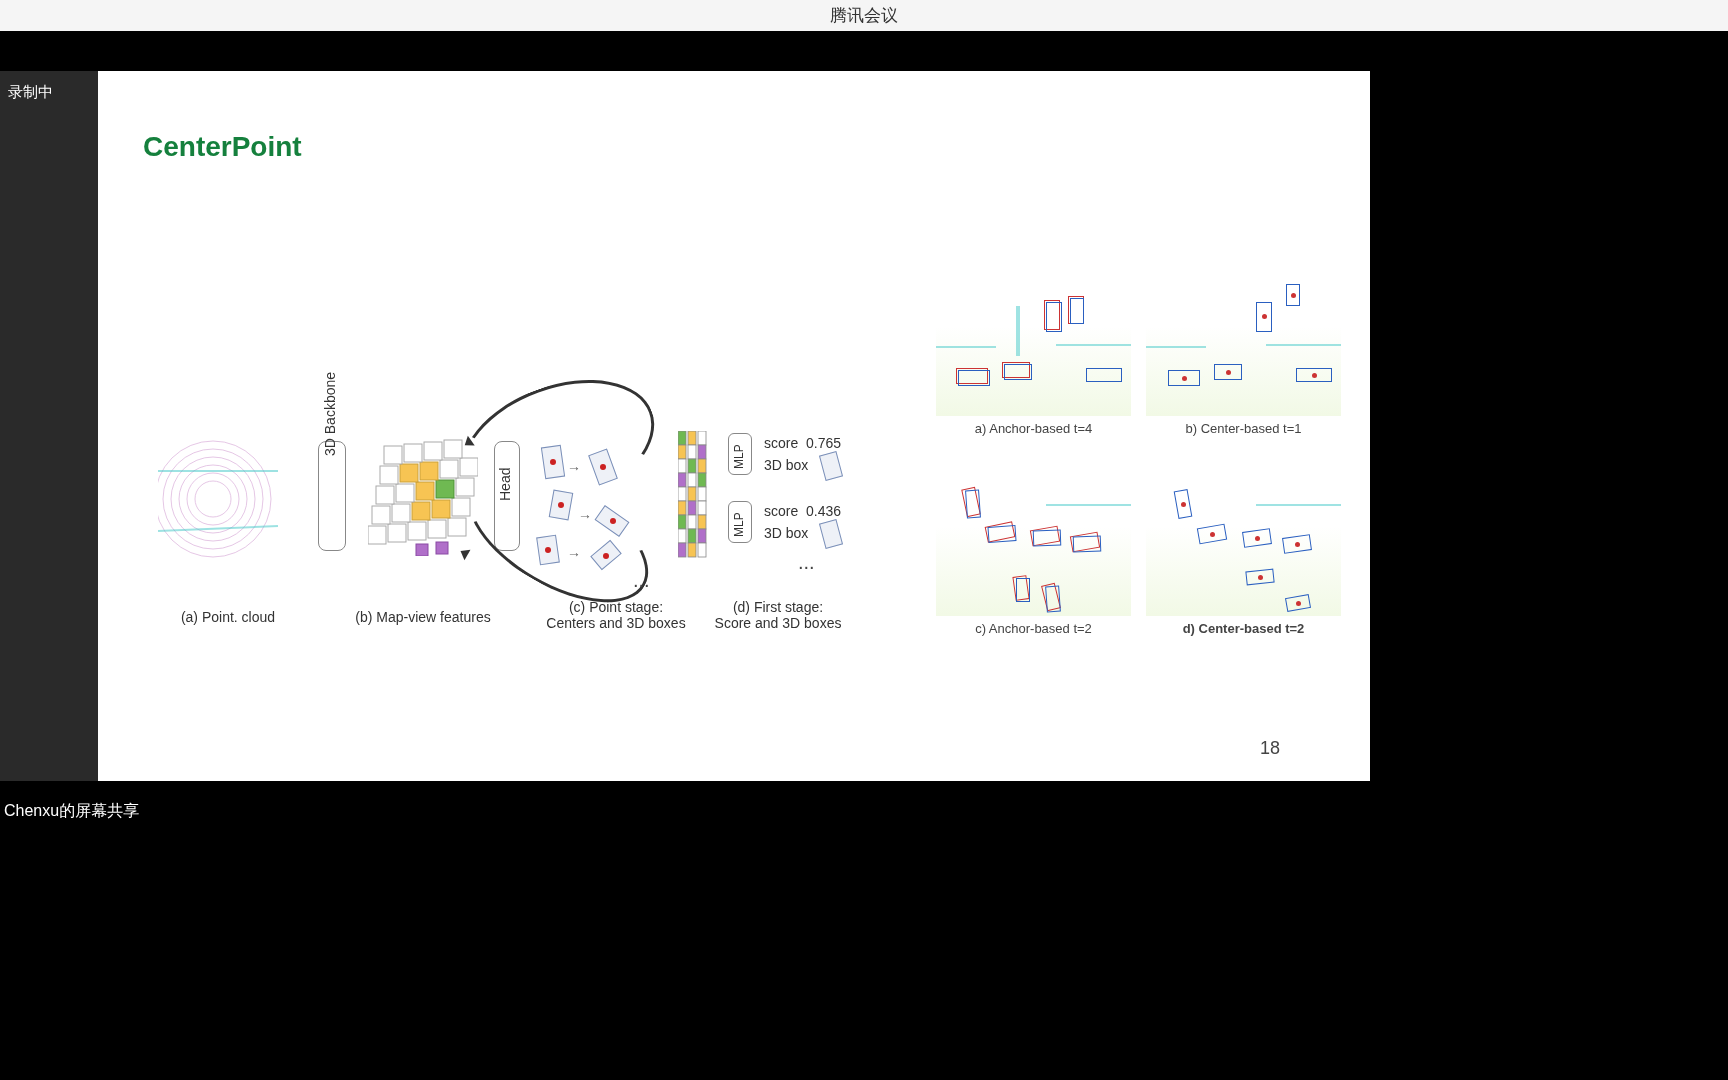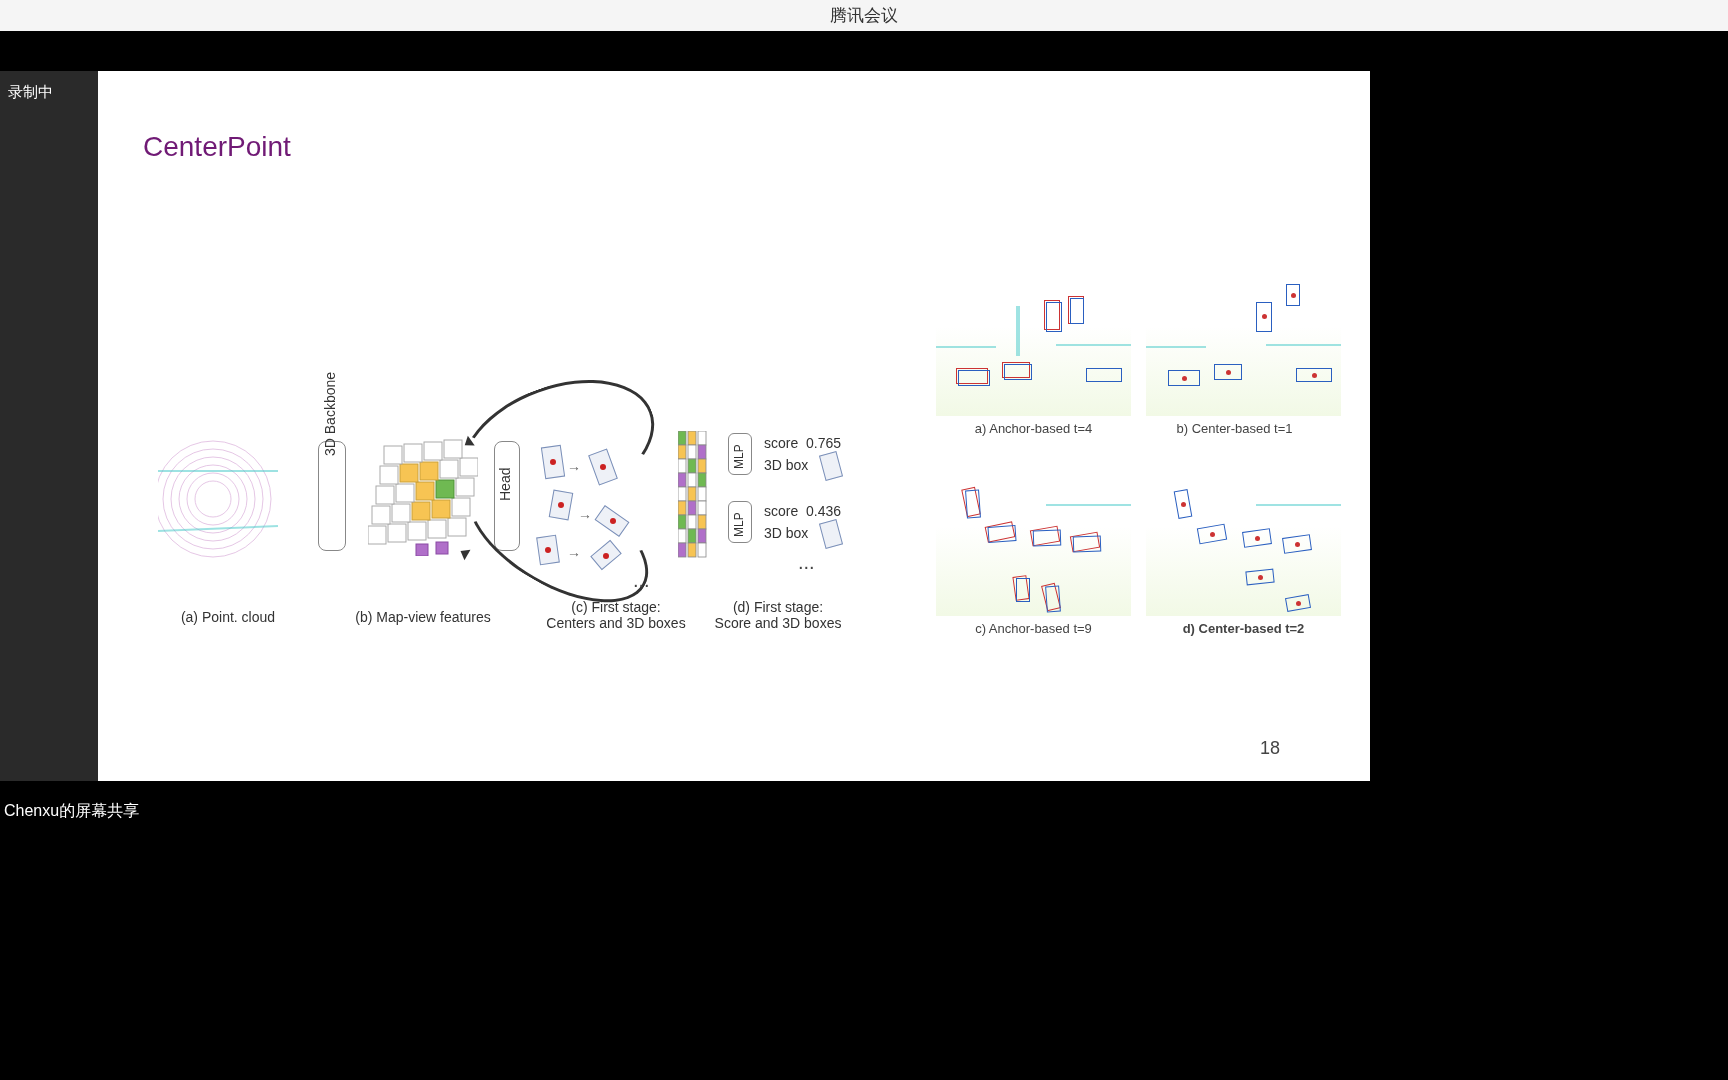--- a/index.html
+++ b/index.html
@@ -47,22 +47,22 @@
       background: #fff;
     }
     .slide-title {
       font-size: 42px;
       font-weight: bold;
       color: #000;
       margin: 40px 0 0 30px;
     }
     .subtitle {
       font-size: 28px;
-      font-weight: normal;
-      color: #701a75;
+      font-weight: bold;
+      color: #15803d;
       margin: 60px 0 0 45px;
     }
     .page-num {
       position: absolute;
       bottom: 22px; right: 90px;
       font-size: 18px;
       color: #444;
     }
     
     .pipeline {
@@ -380,21 +380,21 @@
     <div class="score-line" style="top:102px;">
       <span>score</span>&nbsp;&nbsp;<span class="score-val">0.436</span>
     </div>
     <div class="score-line" style="top:124px;">3D box</div>
     <div class="smallbox" style="left:664px; top:120px;"></div>
     <div class="ellipsis" style="left:640px; top:150px;">...</div>
 
     <div class="cap" style="left:10px; width:120px;">(a) Point. cloud</div>
     <div class="cap" style="left:185px; width:160px;">(b) Map-view features</div>
     <div class="cap" style="left:378px; width:160px; top:198px;">
-      <div>(c) First stage:</div>
+      <div>(c) Point stage:</div>
       <div>Centers and 3D boxes</div>
     </div>
     <div class="cap" style="left:540px; width:160px; top:198px;">
       <div>(d) First stage:</div>
       <div>Score and 3D boxes</div>
     </div>
   </div>
 
   <div class="quad">
 
@@ -421,38 +421,38 @@
         <div class="cdot" style="left:36px; top:110px;"></div>
       <div class="predbox" style="left:68px; top:98px; width:28px; height:16px;"></div>
         <div class="cdot" style="left:80px; top:104px;"></div>
       <div class="predbox" style="left:110px; top:36px; width:16px; height:30px;"></div>
         <div class="cdot" style="left:116px; top:48px;"></div>
       <div class="predbox" style="left:140px; top:18px; width:14px; height:22px;"></div>
         <div class="cdot" style="left:145px; top:27px;"></div>
       <div class="predbox" style="left:150px; top:102px; width:36px; height:14px;"></div>
         <div class="cdot" style="left:166px; top:107px;"></div>
     </div>
-    <div class="qlabel" style="left:201px; top:155px;">b) Center-based t=1</div>
+    <div class="qlabel" style="left:210px; top:155px;">b) Center-based t=1</div>
 
     <div class="qpanel" style="left:0; top:200px;">
       <div class="lane" style="left:110px; top:38px; width:85px;"></div>
       <div class="gtbox" style="left:28px; top:22px; width:14px; height:28px; transform:rotate(-12deg);"></div>
       <div class="predbox" style="left:30px; top:24px; width:14px; height:28px; transform:rotate(-4deg);"></div>
       <div class="gtbox" style="left:50px; top:58px; width:28px; height:16px; transform:rotate(-12deg);"></div>
       <div class="predbox" style="left:52px; top:60px; width:28px; height:16px; transform:rotate(-4deg);"></div>
       <div class="gtbox" style="left:95px; top:62px; width:28px; height:16px; transform:rotate(-10deg);"></div>
       <div class="predbox" style="left:97px; top:64px; width:28px; height:16px; transform:rotate(-2deg);"></div>
       <div class="gtbox" style="left:135px; top:68px; width:28px; height:16px; transform:rotate(-10deg);"></div>
       <div class="predbox" style="left:137px; top:70px; width:28px; height:16px; transform:rotate(-2deg);"></div>
       <div class="gtbox" style="left:78px; top:110px; width:14px; height:24px; transform:rotate(-8deg);"></div>
       <div class="predbox" style="left:80px; top:112px; width:14px; height:24px;"></div>
       <div class="gtbox" style="left:108px; top:118px; width:14px; height:26px; transform:rotate(-14deg);"></div>
       <div class="predbox" style="left:110px; top:120px; width:14px; height:26px; transform:rotate(-4deg);"></div>
     </div>
-    <div class="qlabel" style="left:0; top:355px;">c) Anchor-based t=9</div>
+    <div class="qlabel" style="left:0; top:355px;">c) Anchor-based t=2</div>
 
     <div class="qpanel" style="left:210px; top:200px;">
       <div class="lane" style="left:110px; top:38px; width:85px;"></div>
       <div class="predbox" style="left:30px; top:24px; width:14px; height:28px; transform:rotate(-10deg);"></div>
         <div class="cdot" style="left:35px; top:36px;"></div>
       <div class="predbox" style="left:52px; top:60px; width:28px; height:16px; transform:rotate(-10deg);"></div>
         <div class="cdot" style="left:64px; top:66px;"></div>
       <div class="predbox" style="left:97px; top:64px; width:28px; height:16px; transform:rotate(-8deg);"></div>
         <div class="cdot" style="left:109px; top:70px;"></div>
       <div class="predbox" style="left:137px; top:70px; width:28px; height:16px; transform:rotate(-8deg);"></div>

